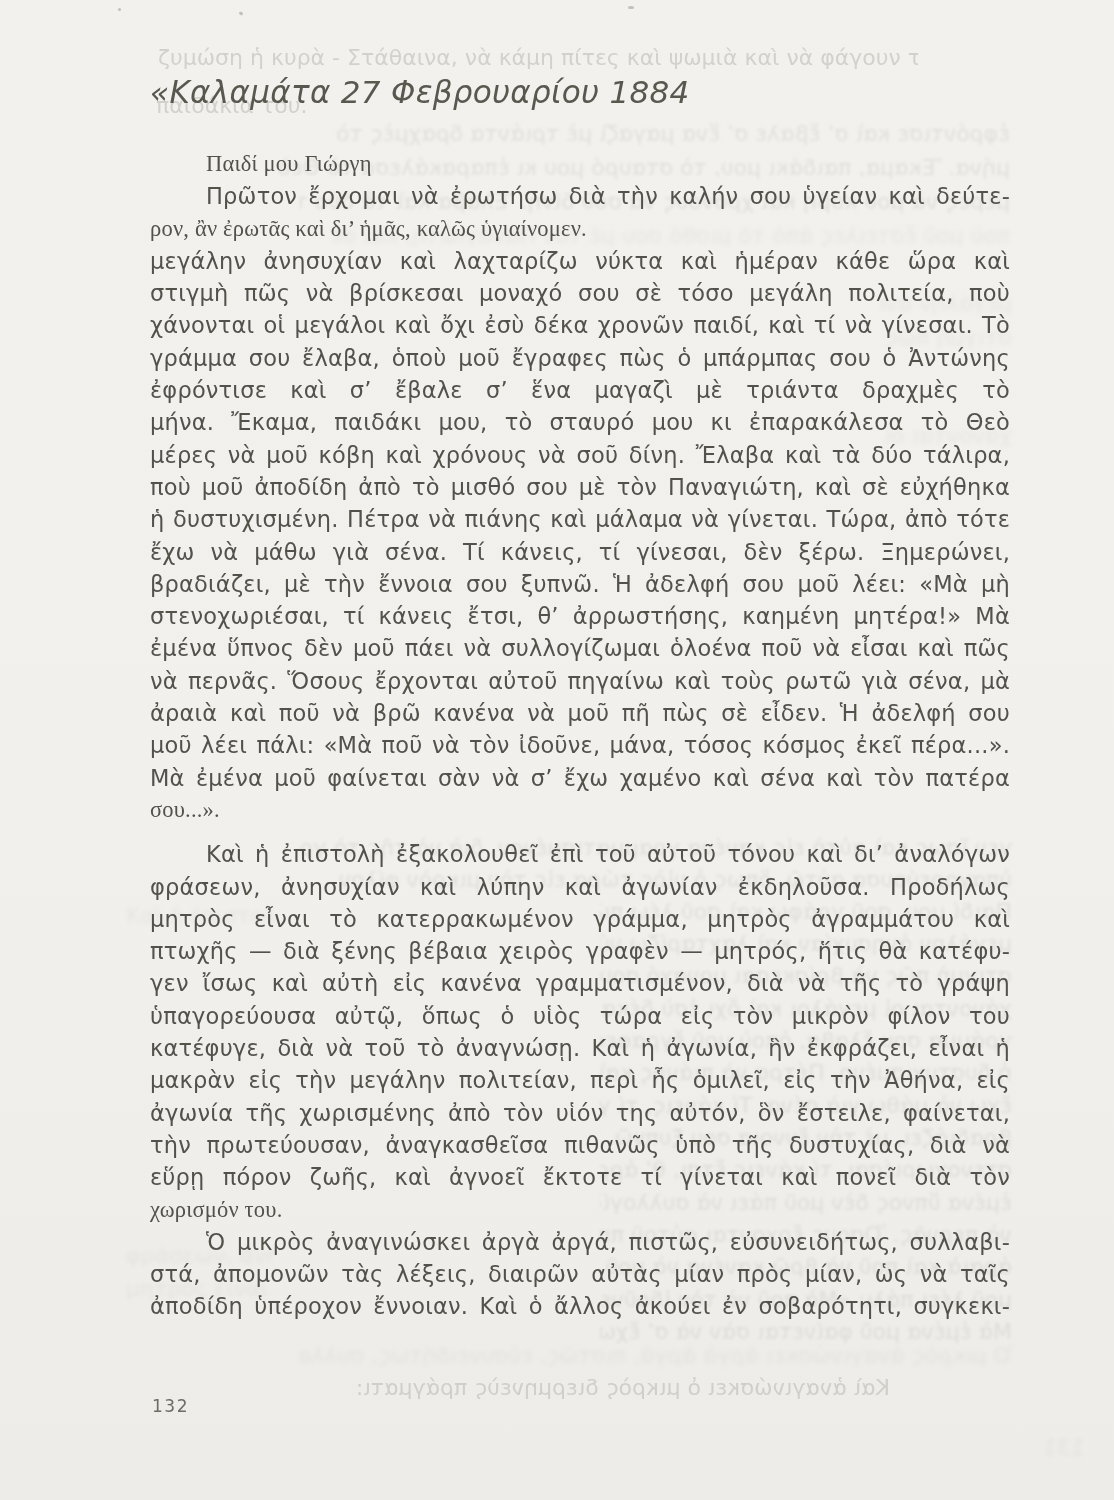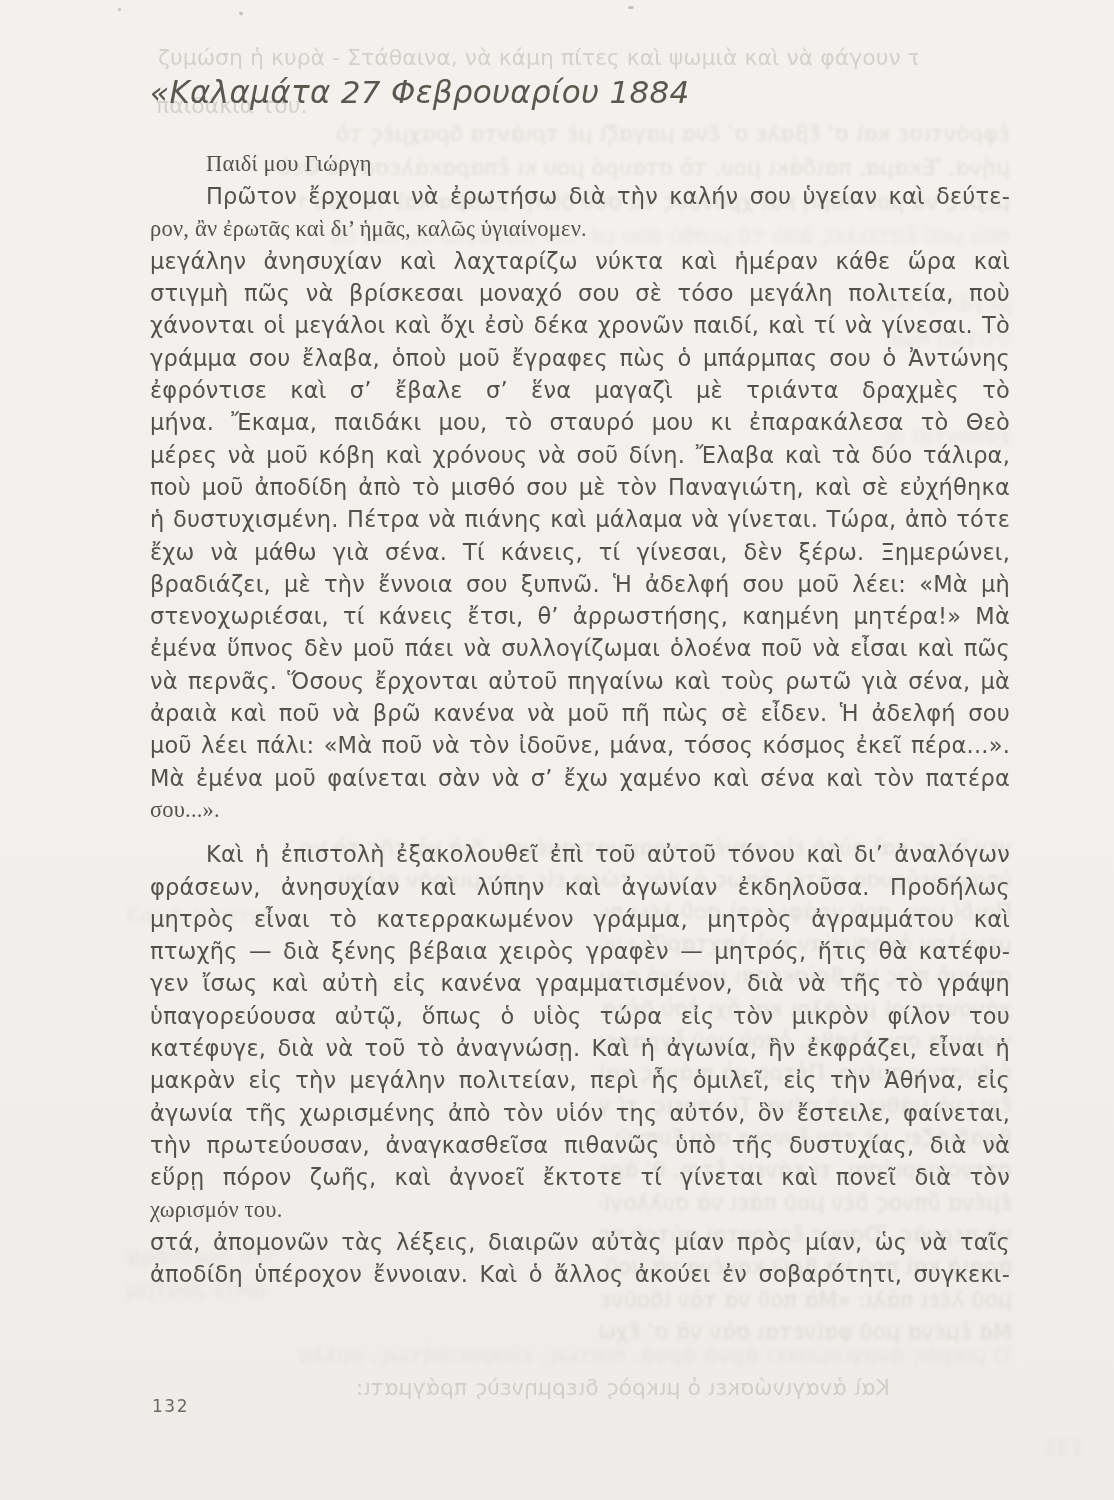--- a/index.html
+++ b/index.html
@@ -131,20 +131,21 @@
       <div class="ln">ὑπαγορεύουσα αὐτῷ, ὅπως ὁ υἱὸς τώρα εἰς τὸν μικρὸν φίλον του</div>
       <div class="ln">κατέφυγε, διὰ νὰ τοῦ τὸ ἀναγνώσῃ. Καὶ ἡ ἀγωνία, ἣν ἐκφράζει, εἶναι ἡ</div>
       <div class="ln">μακρὰν εἰς τὴν μεγάλην πολιτείαν, περὶ ἧς ὁμιλεῖ, εἰς τὴν Ἀθήνα, εἰς</div>
       <div class="ln">ἀγωνία τῆς χωρισμένης ἀπὸ τὸν υἱόν της αὐτόν, ὃν ἔστειλε, φαίνεται,</div>
       <div class="ln">τὴν πρωτεύουσαν, ἀναγκασθεῖσα πιθανῶς ὑπὸ τῆς δυστυχίας, διὰ νὰ</div>
       <div class="ln">εὕρῃ πόρον ζωῆς, καὶ ἀγνοεῖ ἔκτοτε τί γίνεται καὶ πονεῖ διὰ τὸν</div>
       <div class="ln last">χωρισμόν του.</div>
     </div>
 
     <div>
+      <div class="ln ind">Ὁ μικρὸς ἀναγινώσκει ἀργὰ ἀργά, πιστῶς, εὐσυνειδήτως, συλλαβι-</div>
       <div class="ln">στά, ἀπομονῶν τὰς λέξεις, διαιρῶν αὐτὰς μίαν πρὸς μίαν, ὡς νὰ ταῖς</div>
       <div class="ln">ἀποδίδη ὑπέροχον ἔννοιαν. Καὶ ὁ ἄλλος ἀκούει ἐν σοβαρότητι, συγκεκι-</div>
     </div>
 
   </div>
 
   <div class="page-number">132</div>
 
 </div>
 

